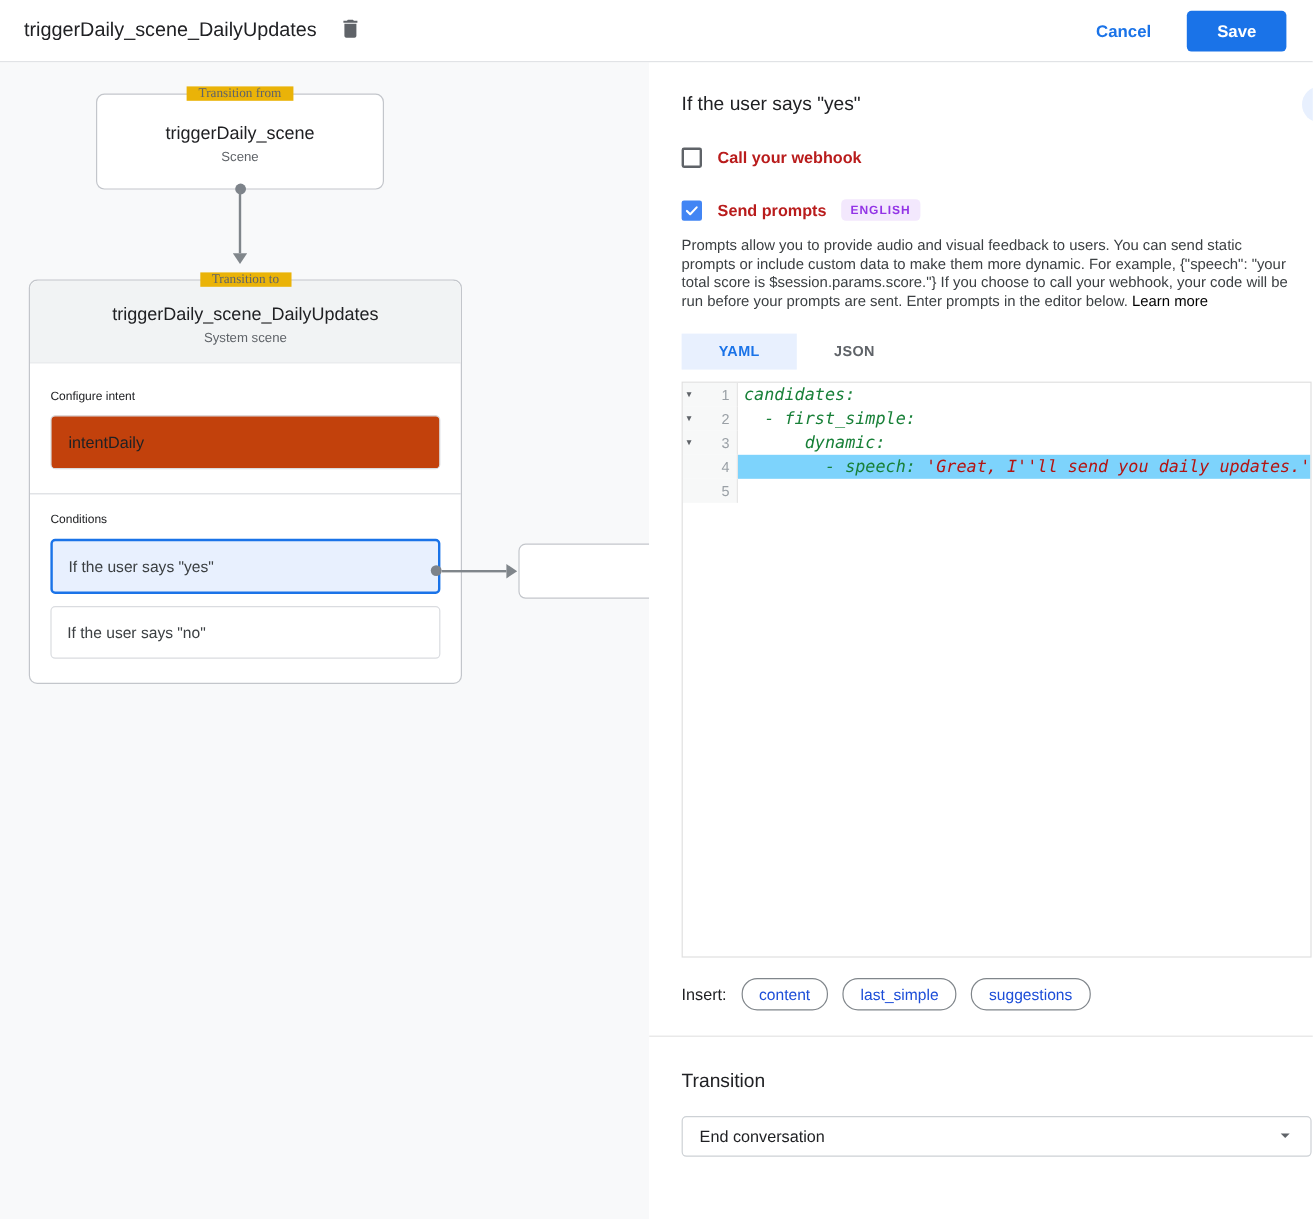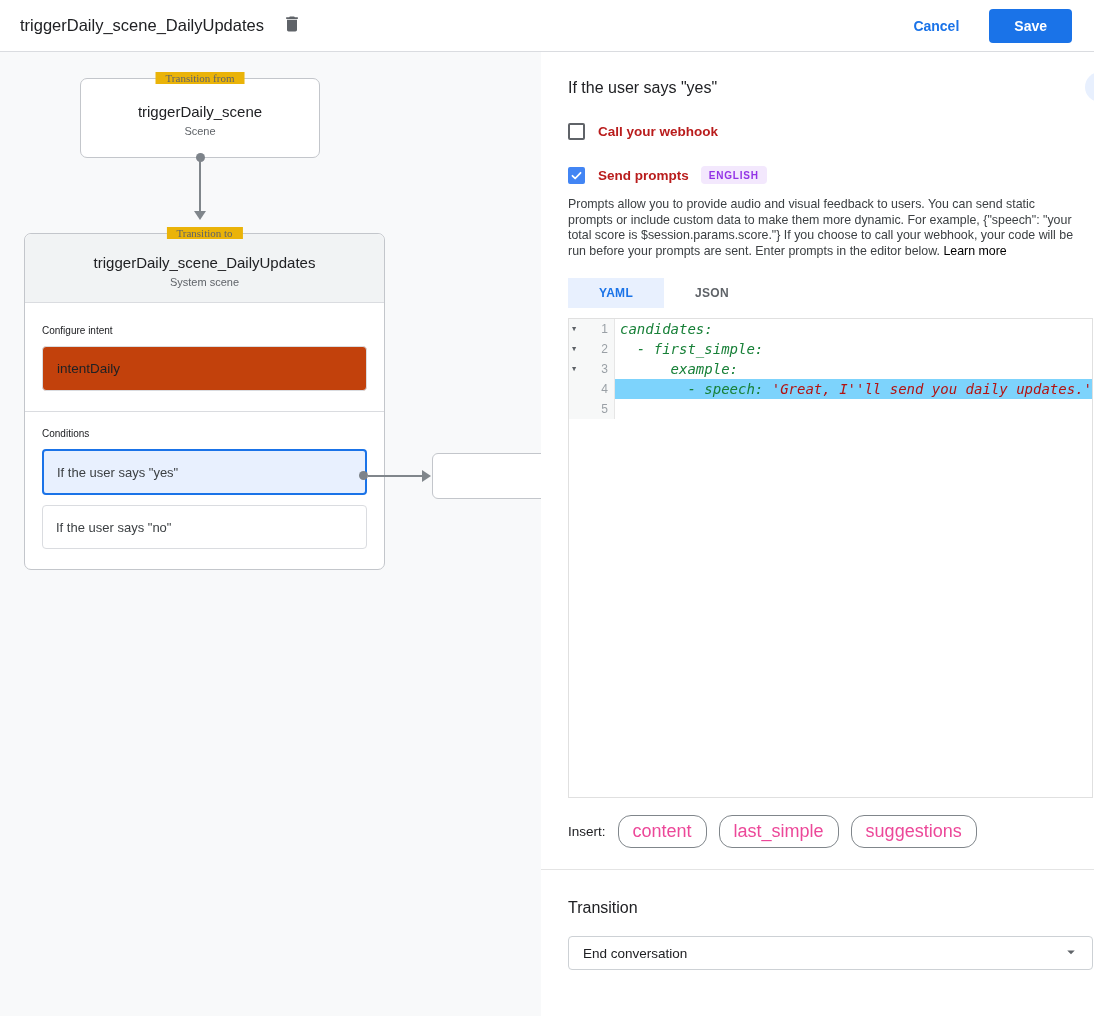--- a/index.html
+++ b/index.html
@@ -84,21 +84,21 @@
   .lnum { flex:1; text-align:right; padding-right:6px; font-size:12px; color:#9aa0a6;
     font-family:"Liberation Sans",sans-serif; }
   .code { flex:1; white-space:pre; padding-left:5px; overflow:hidden;font-style:italic; }
   .ed-row.hl .code { background:#7dd3fc; }
   .tok-key { color:#188038; }
   .tok-string { color:#b31412; }
 
   .insert-row { display:flex; align-items:center; margin-top:17px; }
   .insert-label { font-size:13.5px; color:#202124; margin-right:12px; }
   .chip { border:1px solid #80868b; border-radius:13px; background:#fff; padding:5px 14px;
-    font-size:18px; color:#ec4899; font-family:inherit; cursor:pointer; margin-right:12px; }
+    font-size:13px; color:#1d4ed8; font-family:inherit; cursor:pointer; margin-right:12px; }
   .divider2 { margin:21px -16px 0 -27px; border:none; border-top:1px solid #e4e4e4; }
   .trans-h { margin-top:29px; font-size:16px; font-weight:400; color:#202124; }
   .trans-desc { margin-top:10px; font-size:12.4px; line-height:15.6px; color:#3c4043; max-width:512px; }
   .dropdown { margin-top:19px; height:34px; border:1px solid #cdd1d5; border-radius:4px;
     display:flex; align-items:center; justify-content:space-between; padding:0 12px 0 14px;
     font-size:13.5px; color:#202124; cursor:pointer; background:#fff; }
 </style>
 </head>
 <body>
 
@@ -204,21 +204,21 @@
             <span class="fold">▼</span>
             <span class="lnum">2</span>
           </div>
           <div class="code"><span class="tok-key">  - first_simple:</span></div>
         </div>
         <div class="ed-row">
           <div class="gutter">
             <span class="fold">▼</span>
             <span class="lnum">3</span>
           </div>
-          <div class="code"><span class="tok-key">      example:</span></div>
+          <div class="code"><span class="tok-key">      dynamic:</span></div>
         </div>
         <div class="ed-row hl">
           <div class="gutter">
             <span class="fold"></span>
             <span class="lnum">4</span>
           </div>
           <div class="code"><span class="tok-key">        - speech: </span><span class="tok-string">'Great, I''ll send you daily updates.'</span></div>
         </div>
         <div class="ed-row">
           <div class="gutter">

